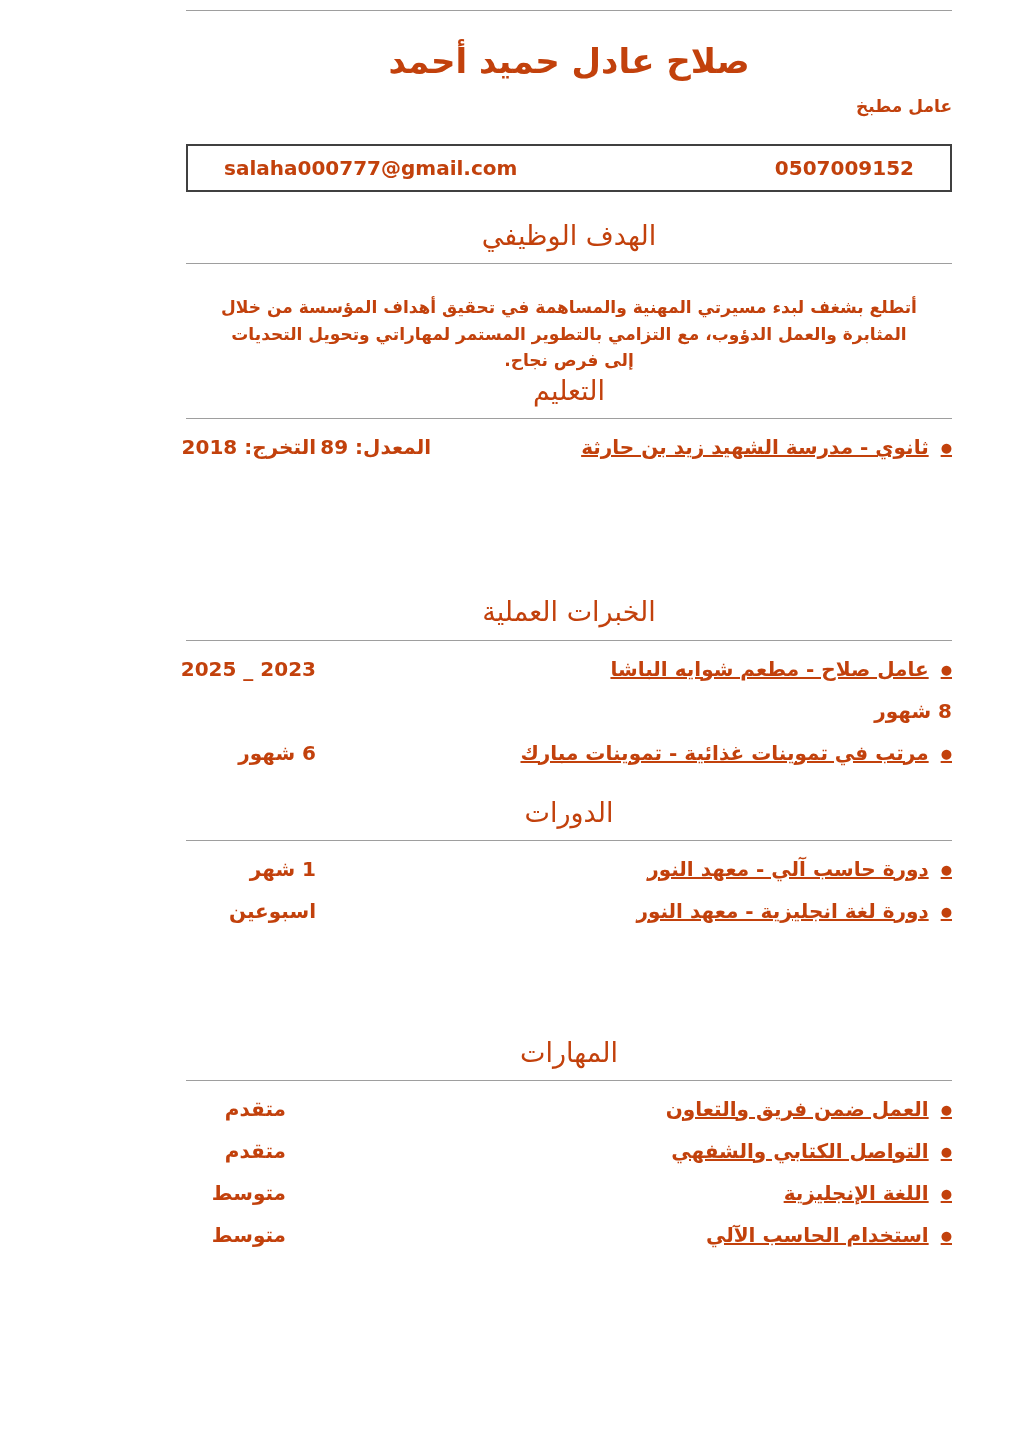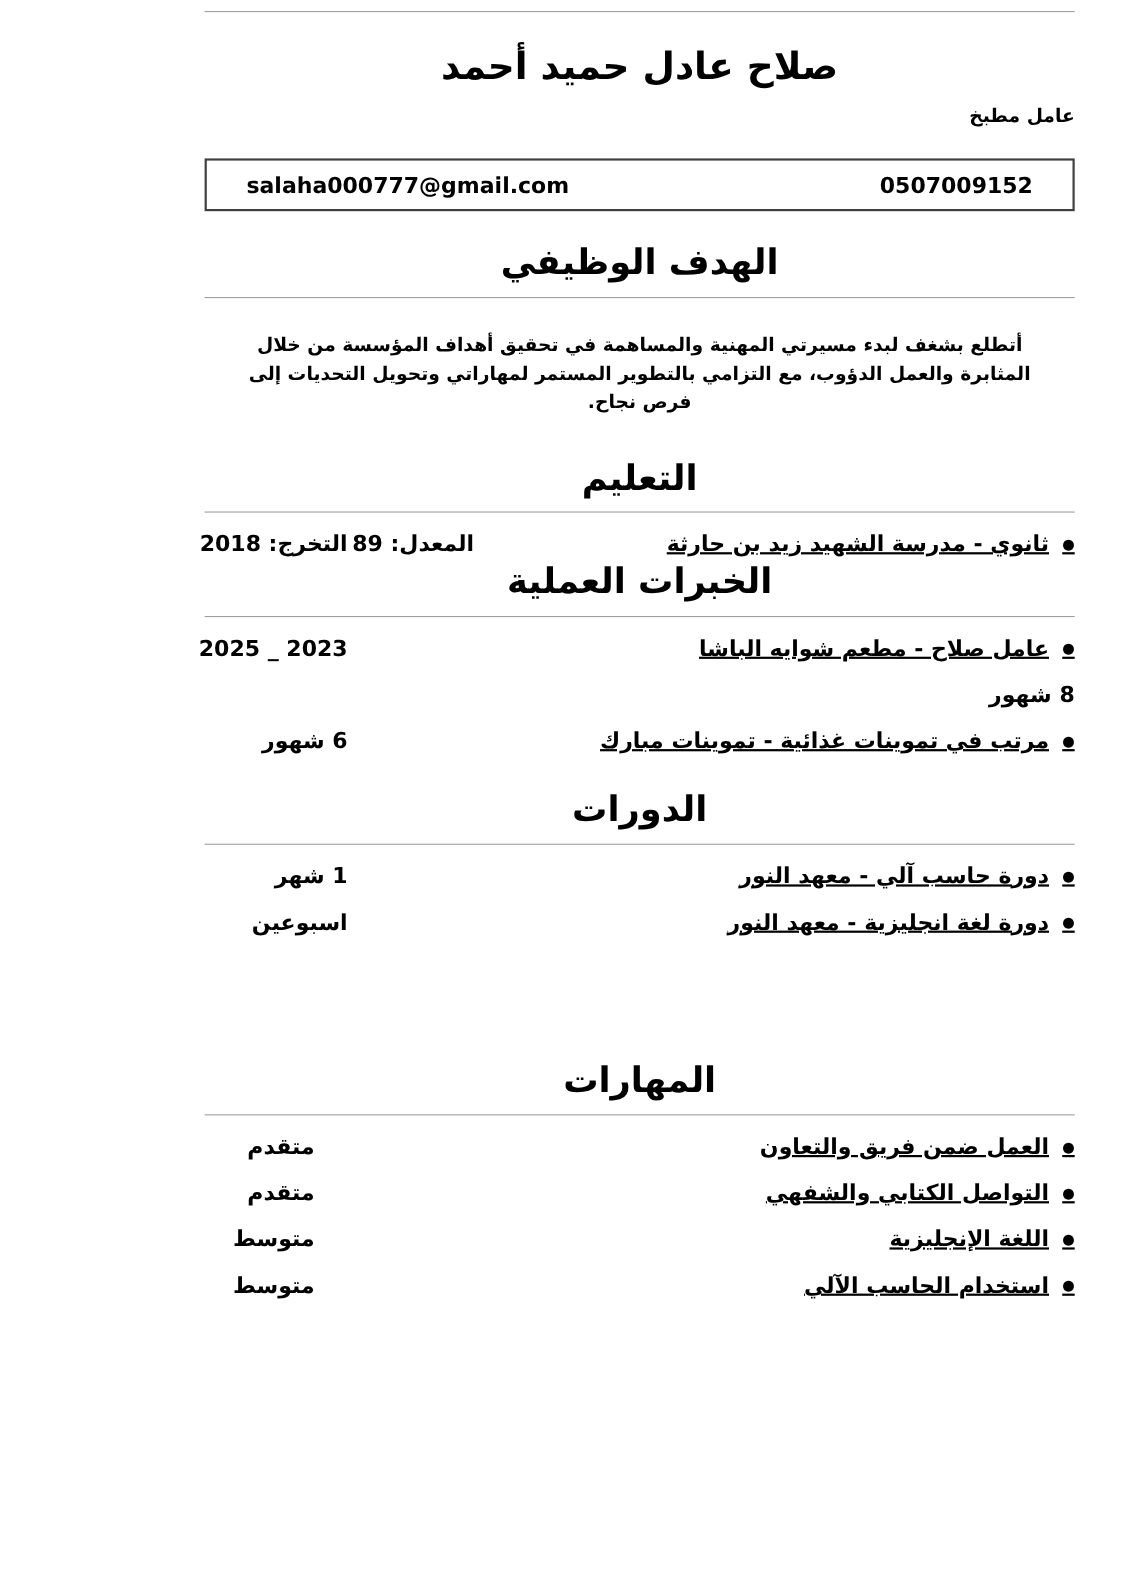--- a/index.html
+++ b/index.html
@@ -5,23 +5,23 @@
   html, body {
     margin: 0;
     padding: 0;
     background: #ffffff;
   }
   .page {
     position: relative;
     width: 885px;
     min-height: 1447px;
     box-sizing: border-box;
-    padding: 10px 47px 60px 47px;
+    padding: 10px 72px 60px 47px;
     background: #ffffff;
-    color: #000000;
+    color: #c2410c;
     font-family: "DejaVu Sans", sans-serif;
     font-weight: 700;
     direction: rtl;
   }
   hr.rule {
     border: none;
     border-top: 1px solid #9e9e9e;
     margin: 0;
   }
   .candidate-name {
@@ -45,29 +45,29 @@
     height: 48px;
     display: flex;
     align-items: center;
     justify-content: space-between;
     padding: 0 36px;
     font-size: 20px;
   }
   .contact-bar .email { direction: ltr; unicode-bidi: isolate; }
   .section-heading {
     margin: 0 0 10px 0;
-    font-size: 32px;
+    font-size: 27px;
     line-height: 1.3;
     text-align: center;
-    font-weight: 700;
+    font-weight: 400;
   }
   .gap-sm  { margin-top: 26px; }
-  .gap-md  { margin-top: 34px; }
+  .gap-md  { }
   .gap-md2 { margin-top: 28px; }
-  .gap-xl  { }
+  .gap-xl  { margin-top: 133px; }
   .gap-xxl { margin-top: 110px; }
   .objective-text {
     margin: 30px 30px 0 30px;
     font-size: 17px;
     line-height: 1.55;
     text-align: center;
     font-weight: 700;
   }
   .row {
     display: flex;

